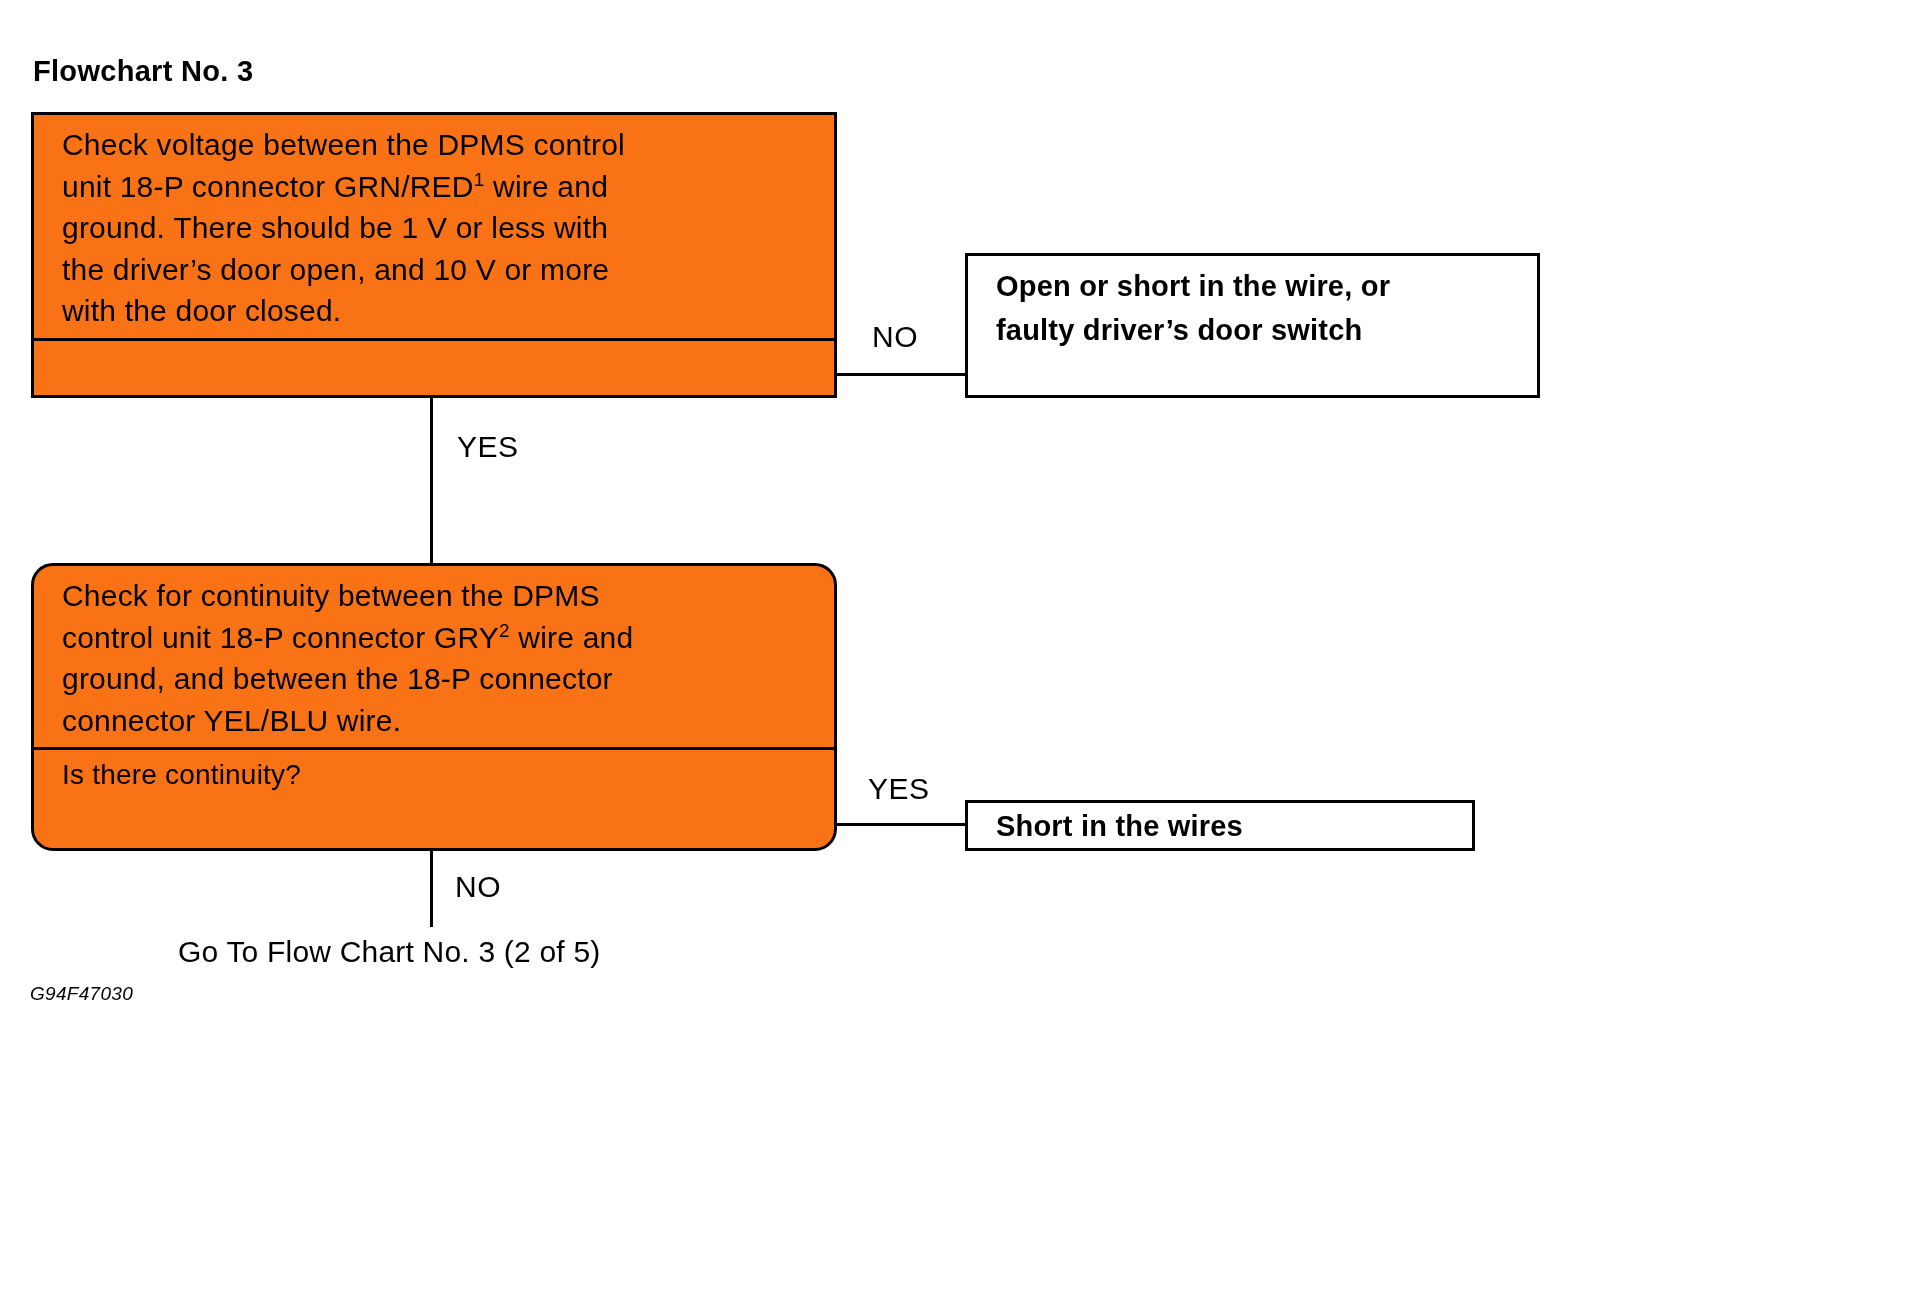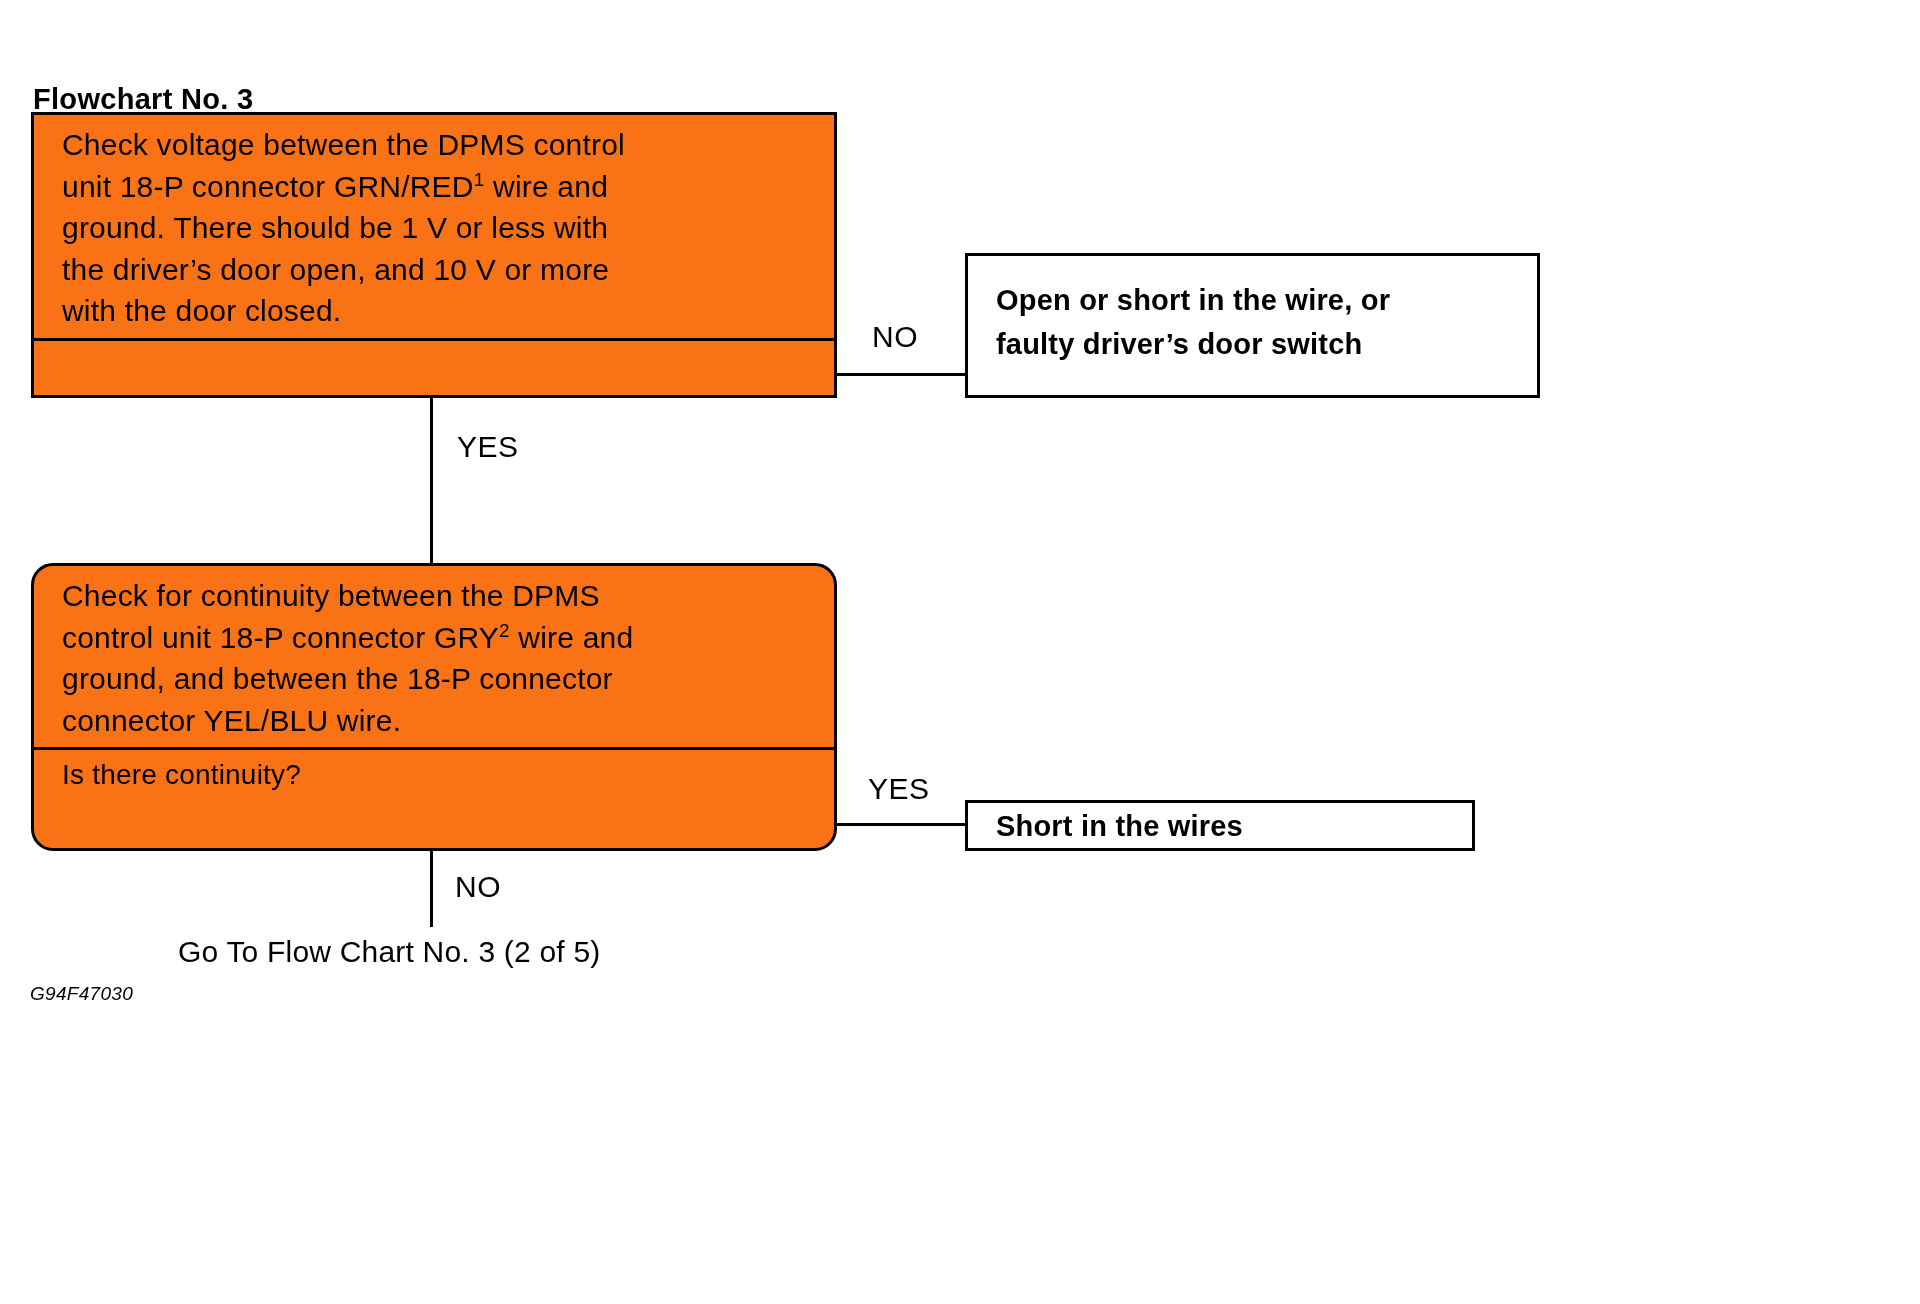--- a/index.html
+++ b/index.html
@@ -25,21 +25,20 @@
   .abs { position: absolute; }
 
   
   #chart-title {
     left: 33px;
     top: 55px;
     font-size: 29px;
     font-weight: bold;
     letter-spacing: 0.3px;
     white-space: nowrap;
-    margin-top: 28px;
   }
 
   
   .decision-box {
     border: 3px solid #000;
     background: #f97316;
     box-sizing: border-box;
   }
   .decision-body {
     padding: 9px 0 6px 28px;
@@ -66,21 +65,21 @@
 
   
   .result-box {
     border: 3px solid #000;
     background: #fff;
     box-sizing: border-box;
     font-weight: bold;
     font-size: 29px;
     line-height: 44px;
     letter-spacing: 0.2px;
-    padding: 22px 0 8px 28px;
+    padding: 8px 0 8px 28px;
   }
   .result-box div { white-space: pre; }
 
   
   .hline { background: #000; height: 3px; }
   .vline { background: #000; width: 3px; }
 
   
   .branch-label {
     font-size: 30px;

